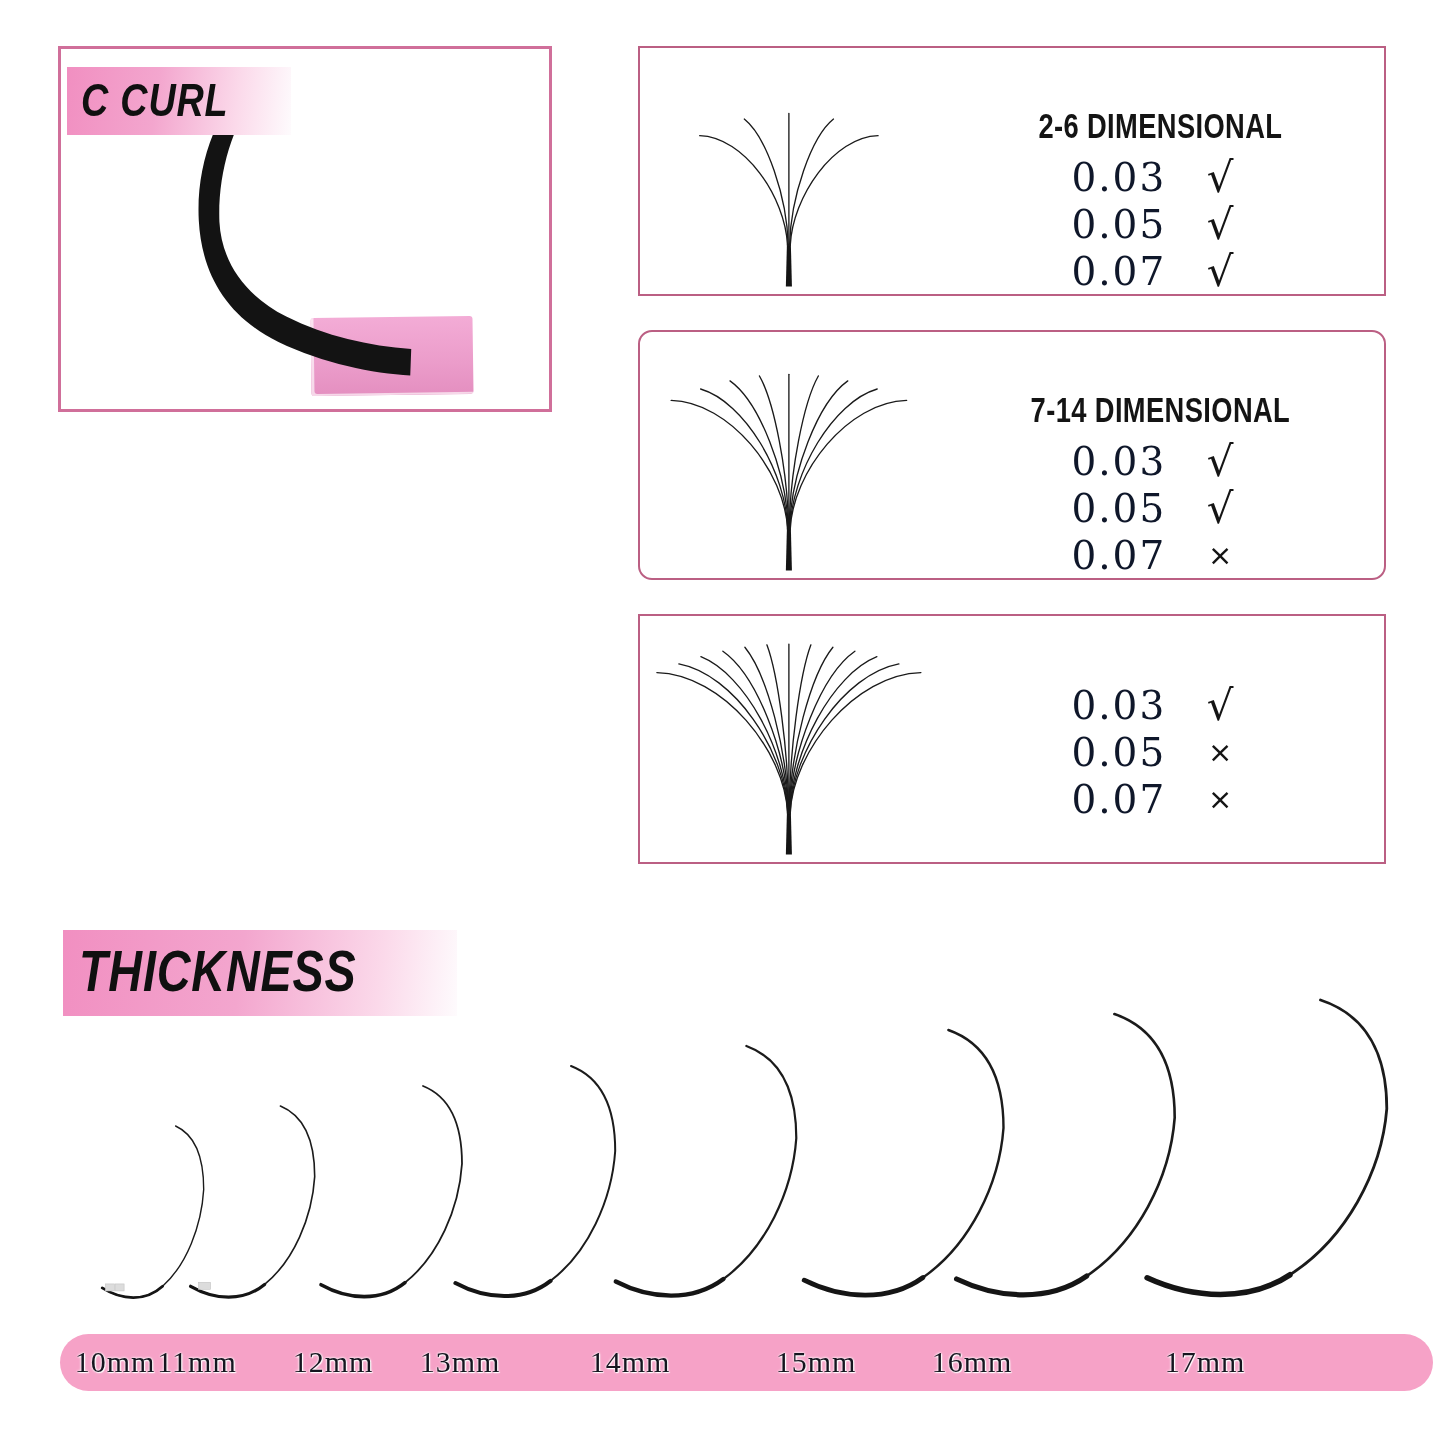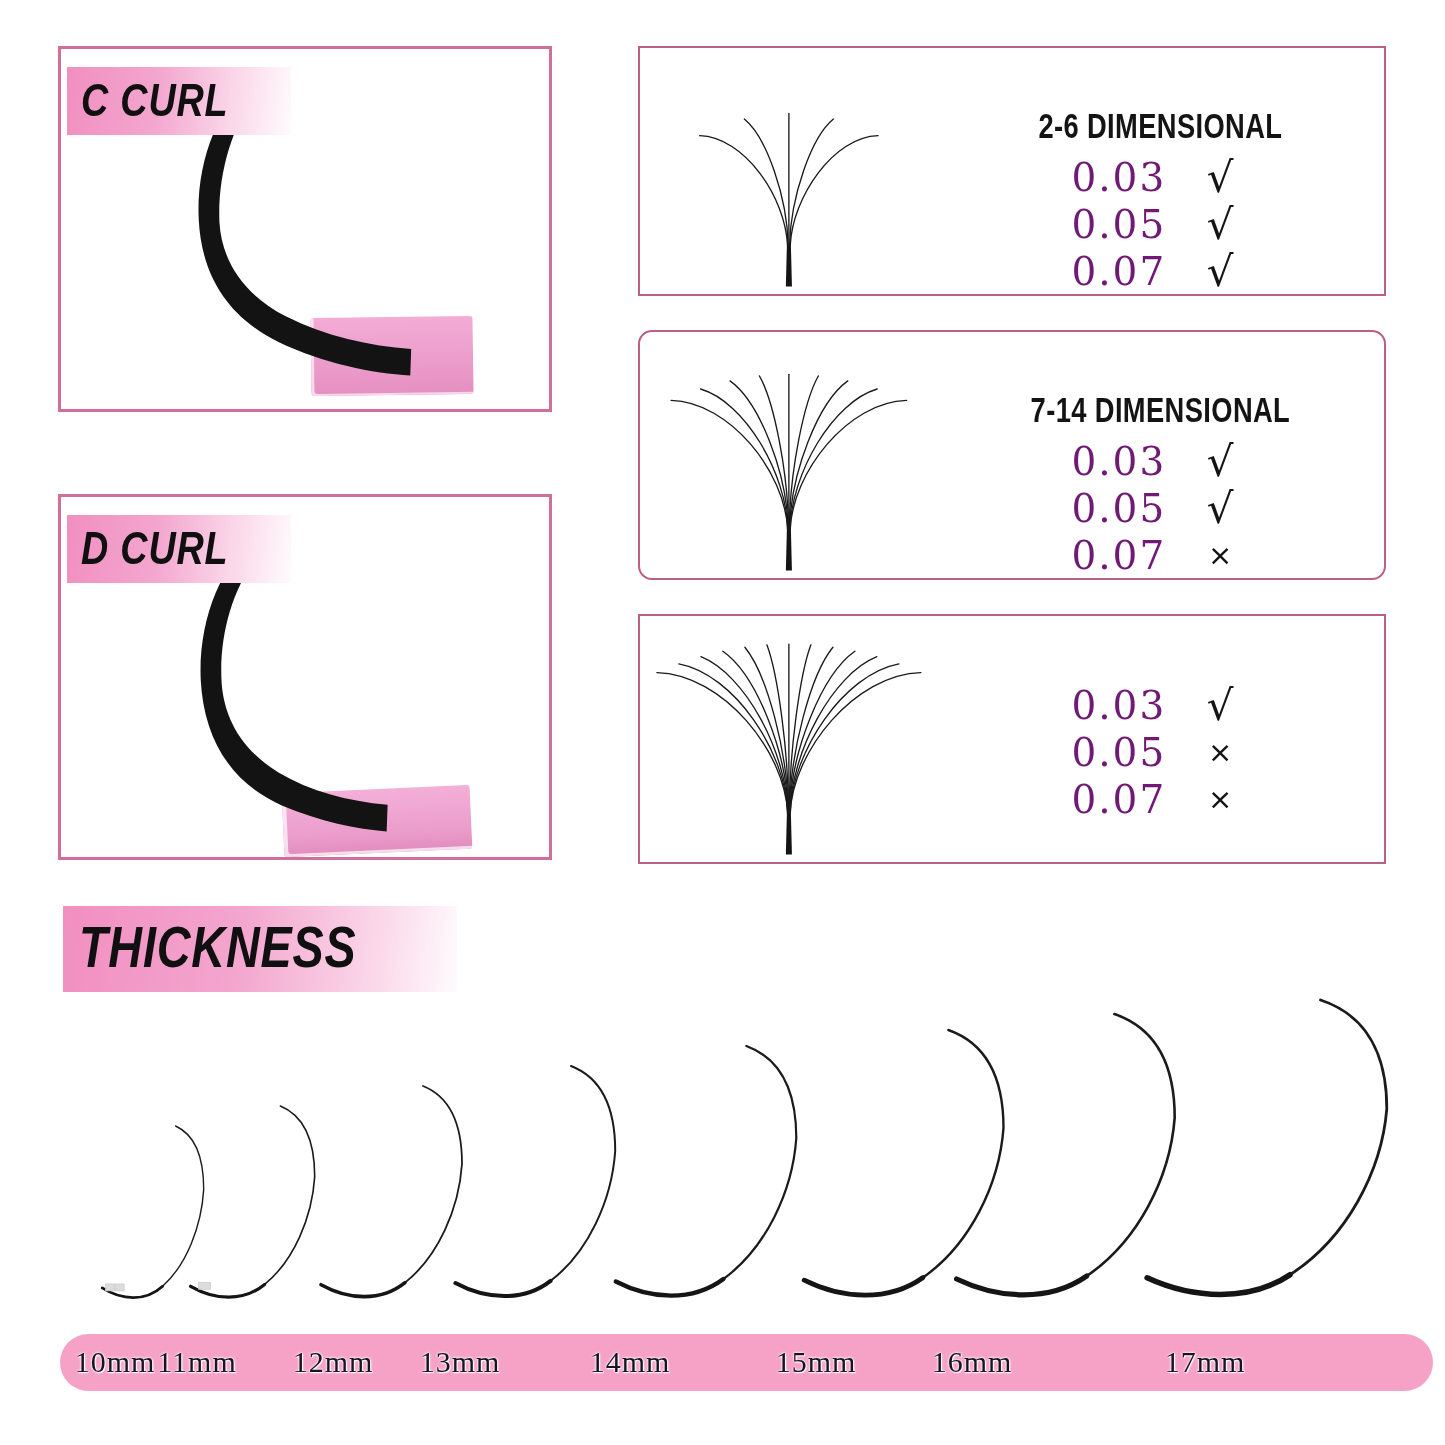--- a/index.html
+++ b/index.html
@@ -32,28 +32,28 @@
   #dim-box-0{top:46px;}
   #dim-box-1{top:330px;border-radius:14px;}
   #dim-box-2{top:614px;}
   .fan-wrap{width:40%;display:flex;align-items:flex-end;justify-content:center;}
   .fan-svg{width:92%;height:95%;}
   .dim-text{flex:1;padding-top:58px;display:flex;flex-direction:column;align-items:center;}
   .dim-title span{display:inline-block;font-weight:800;font-size:35px;color:#141414;
                   transform:scaleX(0.78);letter-spacing:.5px;white-space:nowrap;}
   .dim-rows{margin-top:8px;display:grid;grid-template-columns:auto 60px;column-gap:24px;
             align-items:center;}
-  .dim-value{font-family:"DejaVu Serif",serif;font-size:39px;color:#701a75;
+  .dim-value{font-family:"DejaVu Serif",serif;font-size:39px;color:#0f172a;
              letter-spacing:2px;line-height:47px;}
   .dim-mark{font-family:"DejaVu Sans",sans-serif;font-size:42px;color:#141414;
             text-align:center;line-height:47px;}
   .dim-mark.cross{font-size:29px;}
 
   
-  .thickness-label{position:absolute;left:63px;top:906px;padding:8px 40px 12px 16px;
+  .thickness-label{position:absolute;left:63px;top:930px;padding:8px 40px 12px 16px;
                    background:linear-gradient(97deg,#f18fc1 0%,#f3a6ce 45%,#fbd9ea 80%,#fefbfd 100%);}
   .thickness-label span{display:inline-block;font-style:italic;font-weight:800;font-size:57px;
                         transform:scaleX(0.82);transform-origin:left center;color:#101010;
                         letter-spacing:1px;white-space:nowrap;}
   #thickness-curves{position:absolute;left:0;top:930px;width:1445px;height:410px;}
   .size-bar{position:absolute;left:60px;top:1334px;width:1373px;height:57px;
             border-radius:29px;background:#f6a2c7;}
   .size-label{position:absolute;top:50%;transform:translate(-50%,-52%);
               font-family:"Liberation Serif",serif;font-size:30px;
               color:#15151f;letter-spacing:1px;
@@ -74,36 +74,20 @@
                L 355,305
                C 312,302 268,292 228,272
                C 184,250 162,214 160,176
                C 158,126 174,72 202,42 Z" fill="#131313"></path>
     </svg>
     <div class="curl-label">
       <span>C CURL</span>
     </div>
   </section>
 
-  <section class="curl-box" id="d-curl-box">
-    <div class="pad pad-d"></div>
-    <svg class="curl-svg" viewBox="0 0 494 366">
-      <path d="M 212,30
-               C 168,54 138,118 141,186
-               C 144,244 170,290 224,314
-               C 262,330 300,338 330,340
-               L 331,313
-               C 290,309 252,299 220,280
-               C 180,256 163,220 162,184
-               C 160,130 180,70 220,40 Z" fill="#131313"></path>
-    </svg>
-    <div class="curl-label">
-      <span>D CURL</span>
-    </div>
-  </section>
 
   <section class="dim-box" id="dim-box-0">
     <div class="fan-wrap">
       <svg class="fan-svg" viewBox="0 0 300 262" preserveAspectRatio="xMidYMax meet">
           <g>
             <path d="M146.6,254 L153.4,254 L152.2,206 L147.8,206 Z" fill="#141414"></path>
             <path d="M 148.5,208 C 146,153.44 100,86.28 50,84.82000000000001" fill="none" stroke="#1a1a1a" stroke-width="1.5" stroke-linecap="round"></path>
             <path d="M 149.25,208 C 148,153.44 125,86.28 100,66.20499999999998" fill="none" stroke="#1a1a1a" stroke-width="1.5" stroke-linecap="round"></path>
             <path d="M 150,208 C 150,153.44 150,86.28 150,60" fill="none" stroke="#1a1a1a" stroke-width="1.5" stroke-linecap="round"></path>
             <path d="M 150.75,208 C 152,153.44 175,86.28 200,66.20499999999998" fill="none" stroke="#1a1a1a" stroke-width="1.5" stroke-linecap="round"></path>

